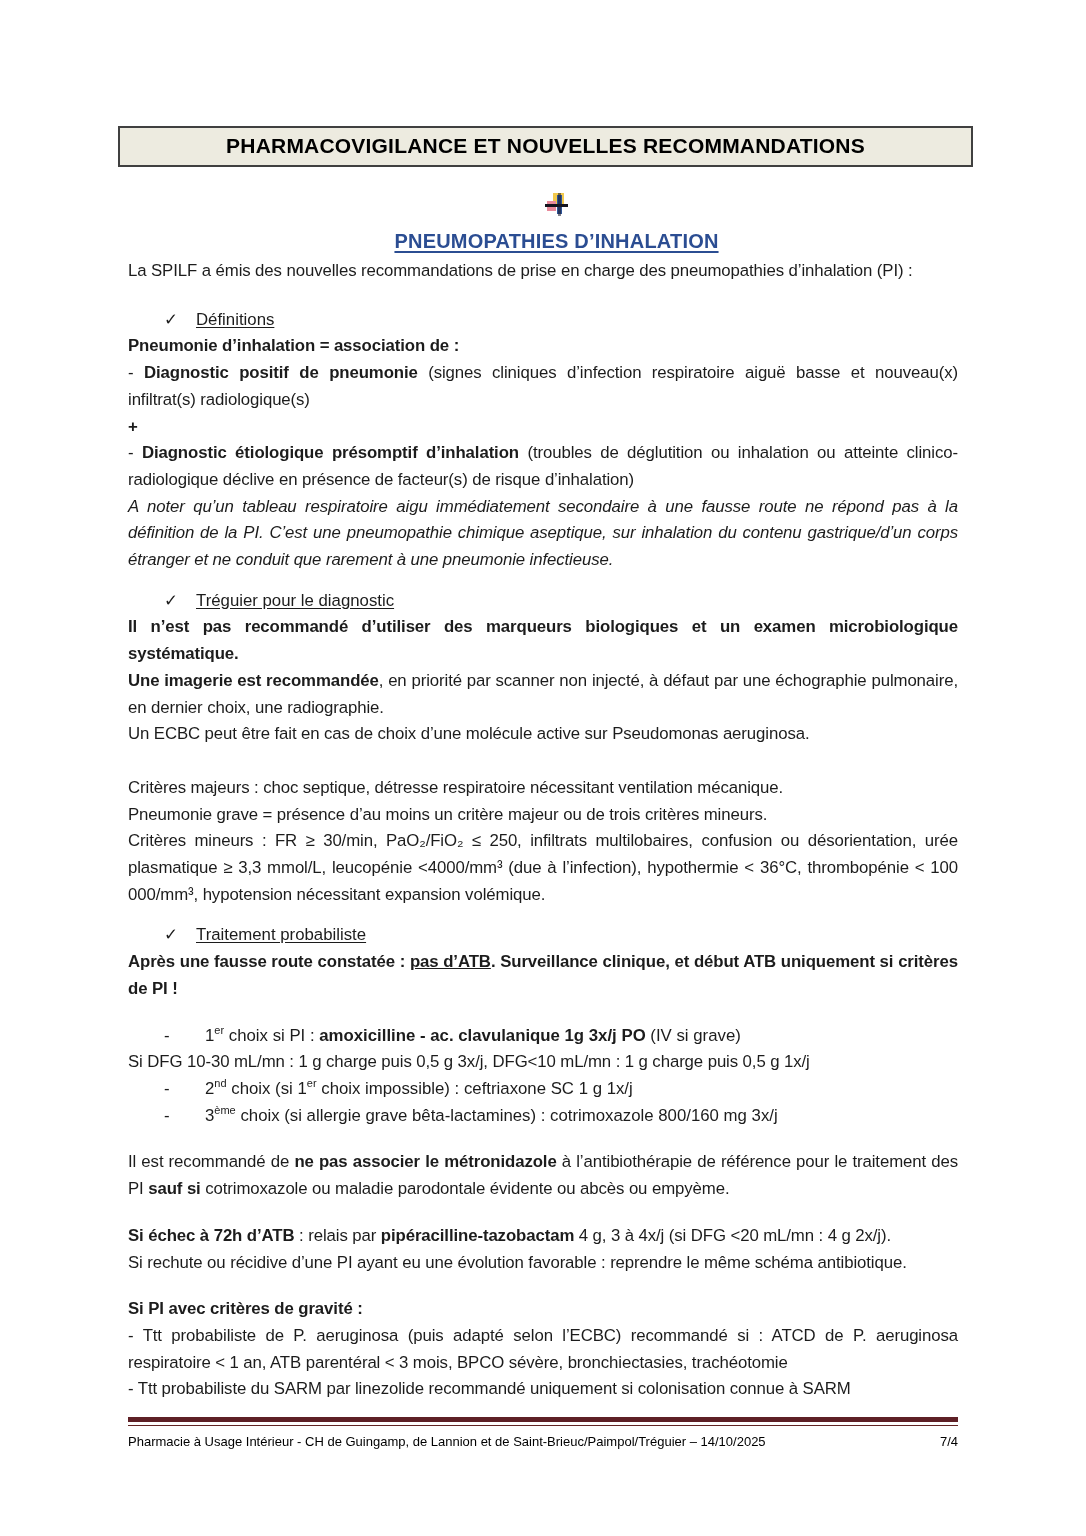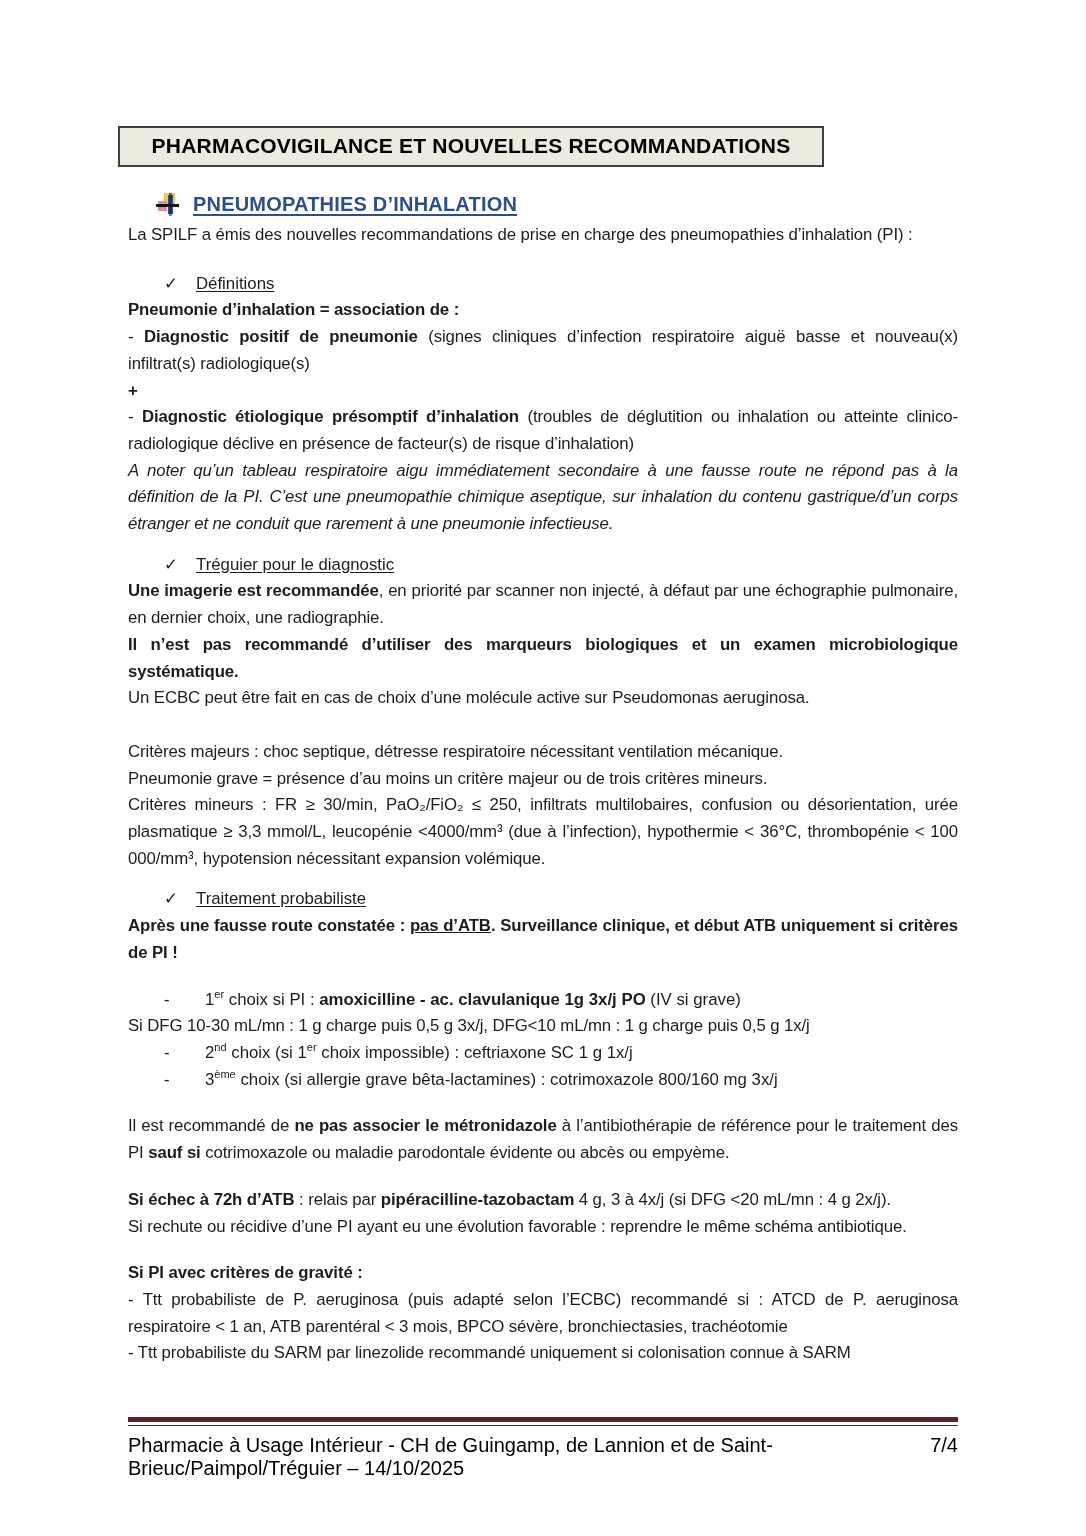--- a/index.html
+++ b/index.html
@@ -9,32 +9,32 @@
     background:#ffffff;
     font-family:"Liberation Sans", sans-serif;
     color:#1c1c1c;
     overflow:hidden;
   }
   .content { position:absolute; left:128px; width:830px; top:126px; }
 
   
   .banner {
     box-sizing:border-box;
-    width:706px; margin-left:-10px;
+    width:855px; margin-left:-10px;
     border:2px solid #404040;
     background:#EDEBE0;
     text-align:center;
     font-size:21px; font-weight:700;
     letter-spacing:.2px;
     padding:6px 0 7px;
     color:#000;
   }
 
   
-  .section-head { display:flex; align-items:center; gap:13px; margin:25px 0 5px 27px; }
+  .section-head { display:flex; align-items:center; gap:13px; margin:25px 0 5px 27px;flex-direction:column; }
   .word-bullet { width:25px; height:25px; flex:none; display:inline-block; }
   .section-title {
     color:#2B4D92; font-weight:700; font-size:20px;
     text-decoration:underline; text-underline-offset:3px;
     letter-spacing:.2px;
   }
 
   
   p { margin:0; font-size:16.8px; line-height:26.7px; letter-spacing:-0.1px; }
   .just { text-align:justify; text-align-last:left; }
@@ -60,21 +60,21 @@
 
   
   .footer { position:absolute; left:128px; width:830px; top:1417px; }
   .footer-rule {
     height:3px;
     border-top:5px solid #5E2026;
     border-bottom:1px solid #632423;
   }
   .footer-row {
     display:flex; justify-content:space-between;
-    font-size:20px; margin-top:8px; color:#000;
+    font-size:13px; margin-top:8px; color:#000;
   }
 </style>
 </head>
 <body>
 
 <div class="page">
   <div class="content">
 
     <div class="banner">
       <span>PHARMACOVIGILANCE ET NOUVELLES RECOMMANDATIONS</span>
@@ -112,23 +112,23 @@
 
     <p class="just i">A noter qu’un tableau respiratoire aigu immédiatement secondaire à une fausse route ne répond pas à la définition de la PI. C’est une pneumopathie chimique aseptique, sur inhalation du contenu gastrique/d’un corps étranger et ne conduit que rarement à une pneumonie infectieuse.</p>
 
     <div class="gap8"></div>
 
     <div class="check-row">
       <span class="check-mark">✓</span>
       <span class="check-label">Tréguier pour le diagnostic</span>
     </div>
 
+    <p class="just b">Il n’est pas recommandé d’utiliser des marqueurs biologiques et un examen microbiologique systématique.</p>
+
     <p class="just"><span class="b">Une imagerie est recommandée</span><span>, en priorité par scanner non injecté, à défaut par une échographie pulmonaire, en dernier choix, une radiographie.</span></p>
-
-    <p class="just b">Il n’est pas recommandé d’utiliser des marqueurs biologiques et un examen microbiologique systématique.</p>
 
     <p>Un ECBC peut être fait en cas de choix d’une molécule active sur Pseudomonas aeruginosa.</p>
 
     <div class="gap27"></div>
 
     <p>Critères majeurs : choc septique, détresse respiratoire nécessitant ventilation mécanique.</p>
     <p>Pneumonie grave = présence d’au moins un critère majeur ou de trois critères mineurs.</p>
     <p class="just">Critères mineurs : FR ≥ 30/min, PaO₂/FiO₂ ≤ 250, infiltrats multilobaires, confusion ou désorientation, urée plasmatique ≥ 3,3 mmol/L, leucopénie &lt;4000/mm³ (due à l’infection), hypothermie &lt; 36°C, thrombopénie &lt; 100 000/mm³, hypotension nécessitant expansion volémique.</p>
 
     <div class="gap8"></div>

